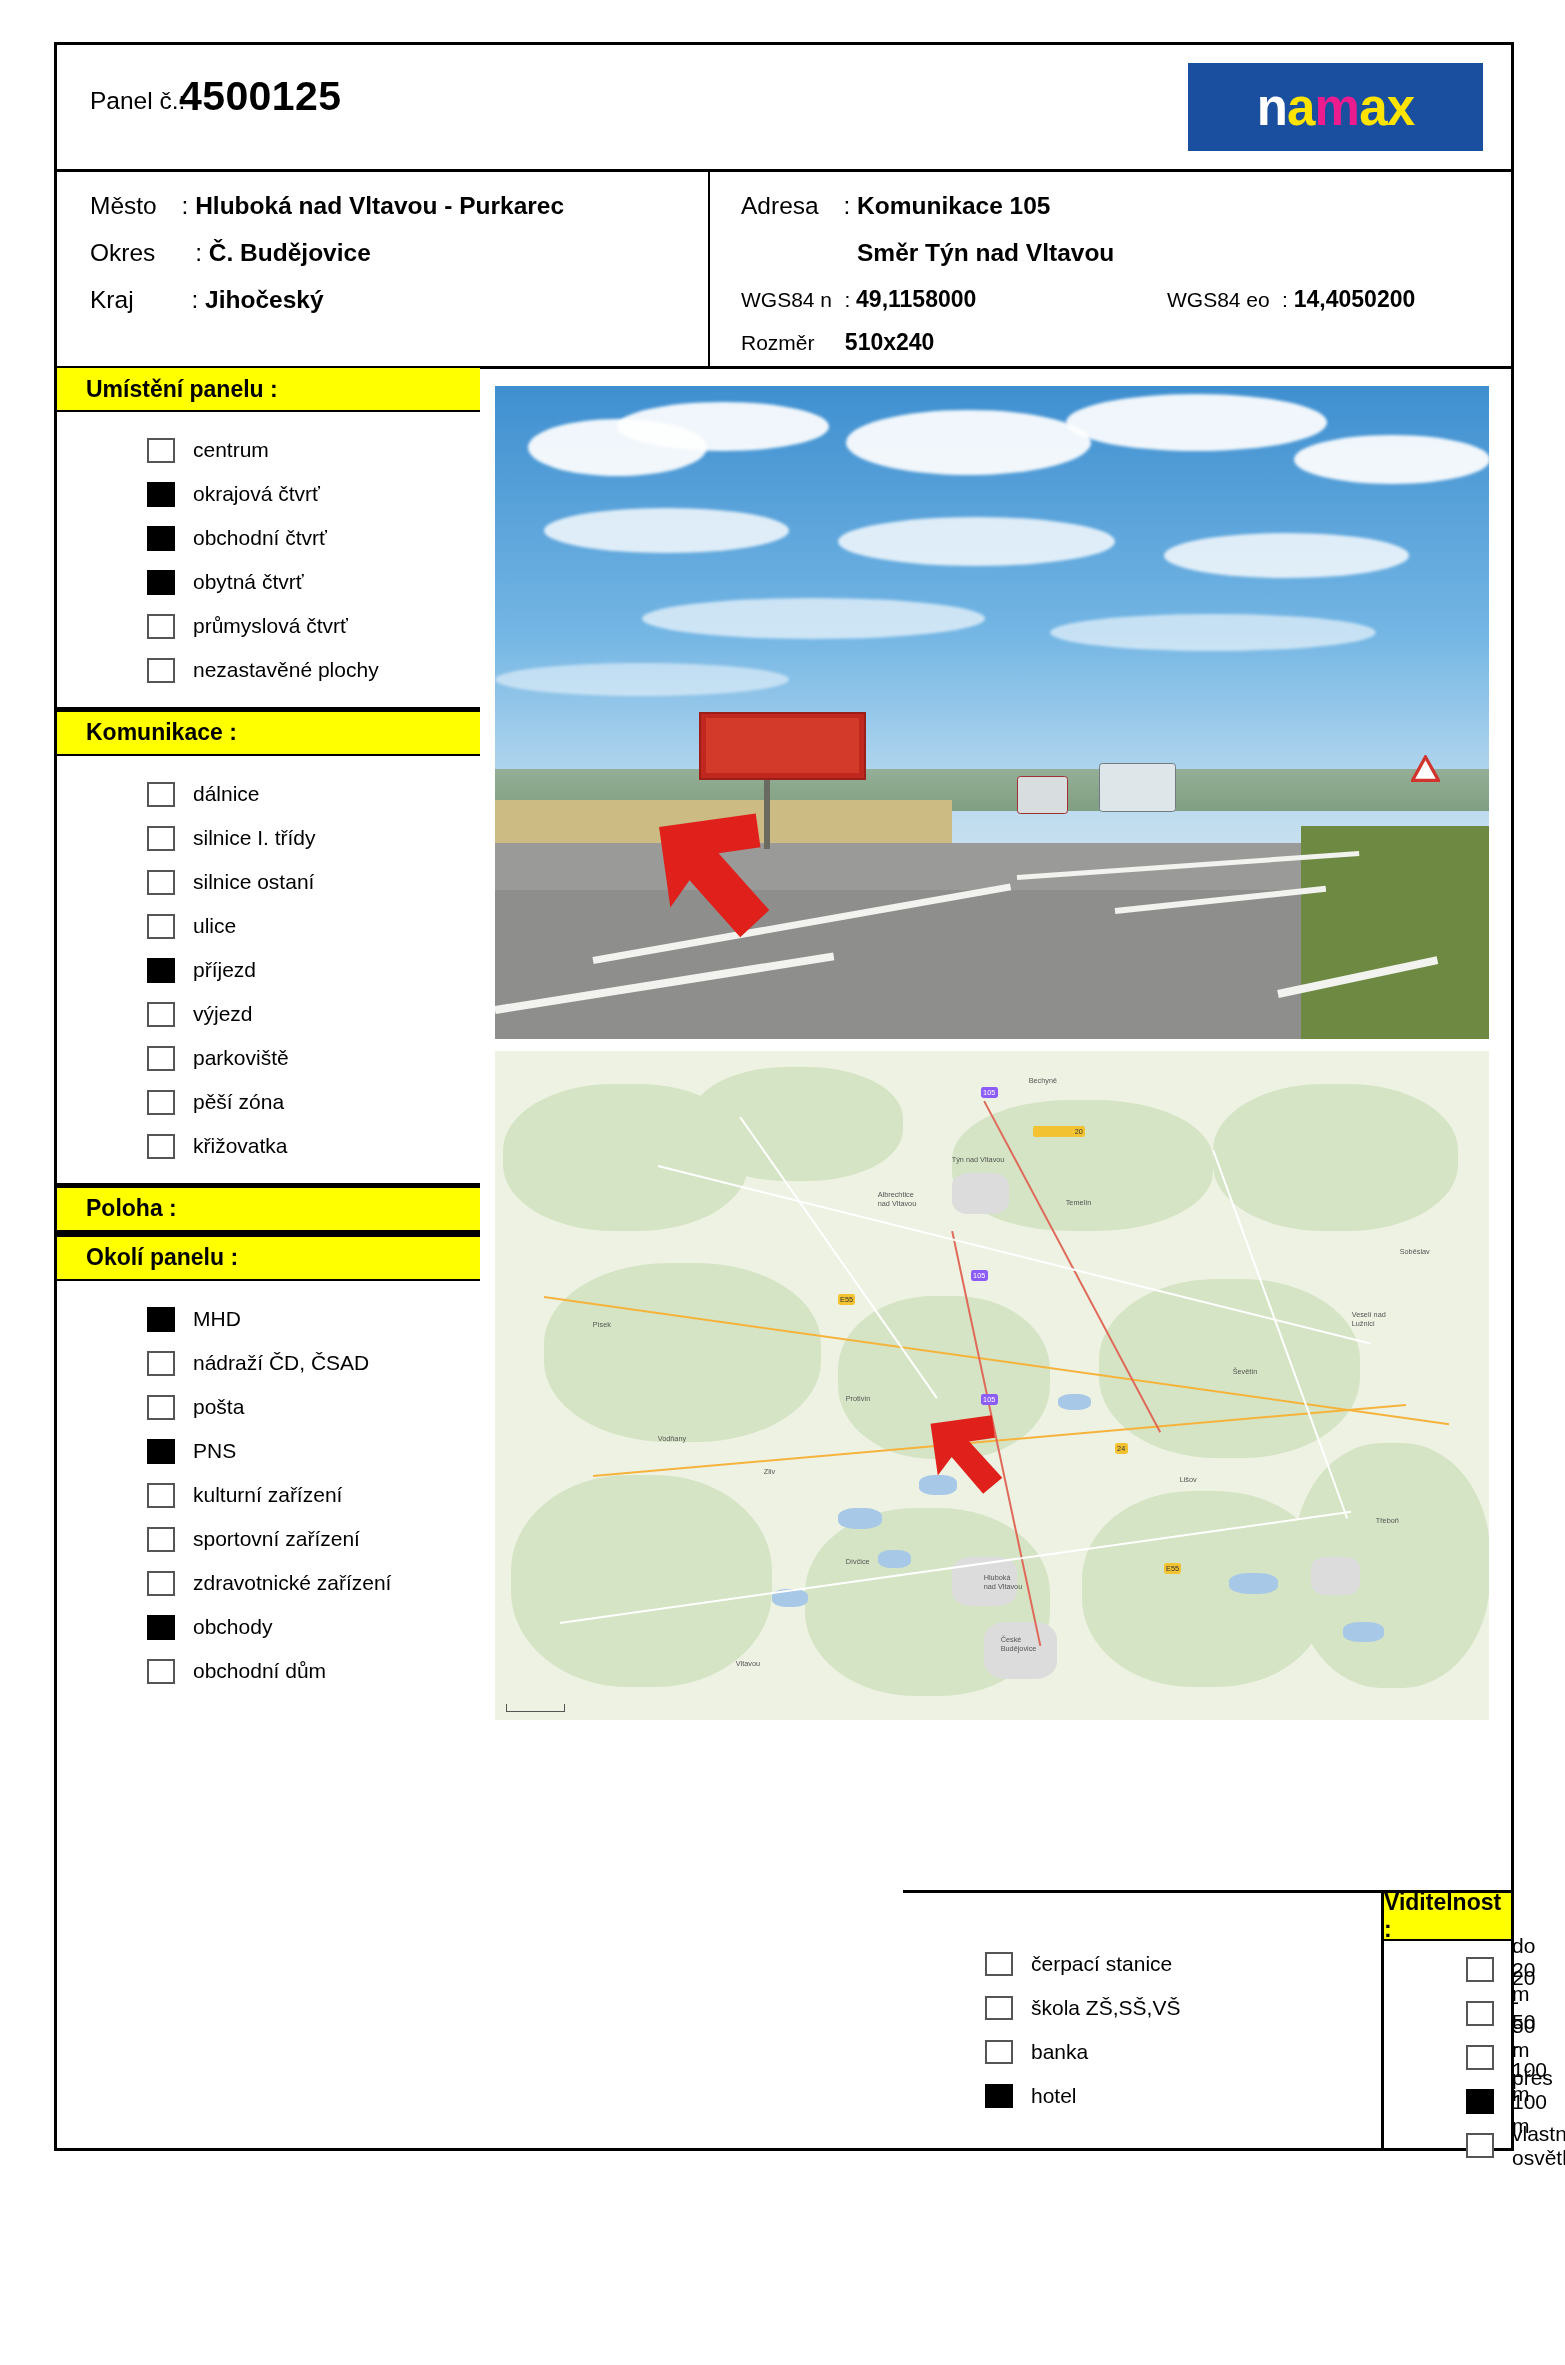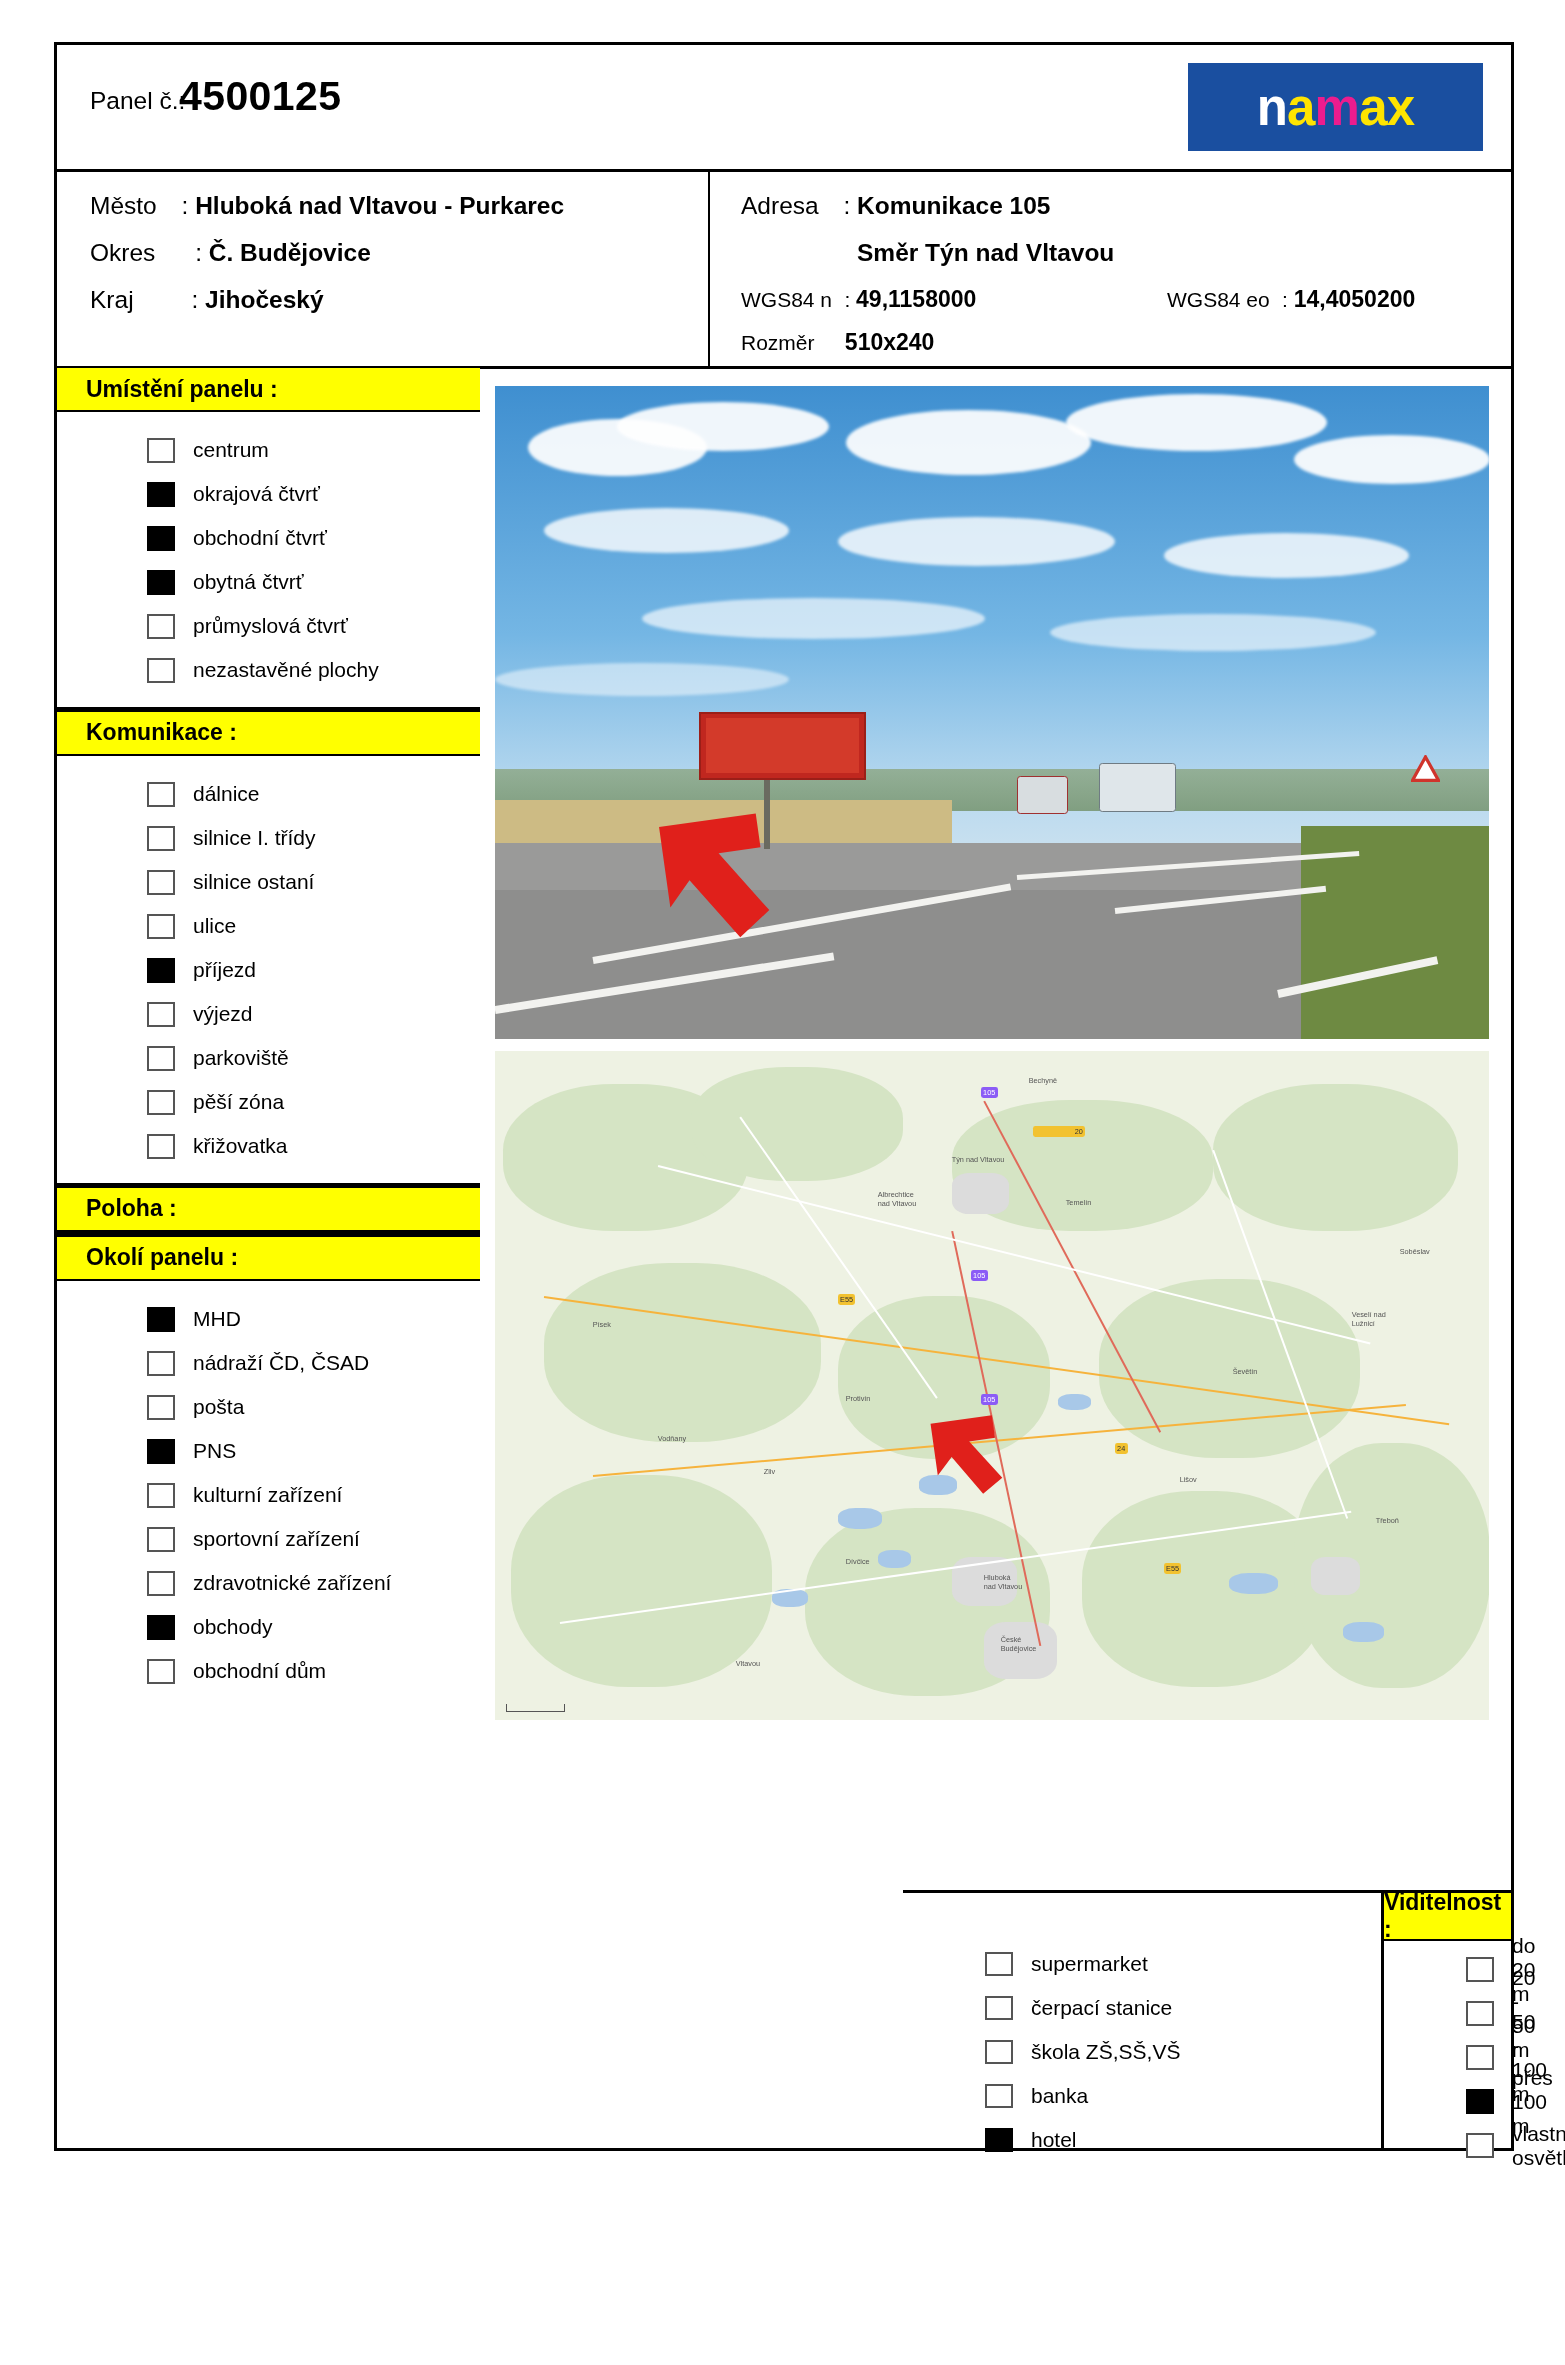--- a/index.html
+++ b/index.html
@@ -374,24 +374,20 @@
         </svg>
       </div>
       <div style="position:absolute;left:11.4px;bottom:8.2px;width:57px;height:6.5px;border-left:1.6px solid #555;border-right:1.6px solid #555;border-bottom:1.6px solid #555;"></div>
     </div>
 
     <div class="bottom">
       <div class="bcol-mid">
         <div style="height:49px"></div>
         <div class="chk-row">
               <span class="box"></span>
-              <span class="chk-label">supermarket</span>
-            </div>
-        <div class="chk-row">
-              <span class="box"></span>
               <span class="chk-label">čerpací stanice</span>
             </div>
         <div class="chk-row">
               <span class="box"></span>
               <span class="chk-label">škola ZŠ,SŠ,VŠ</span>
             </div>
         <div class="chk-row">
               <span class="box"></span>
               <span class="chk-label">banka</span>
             </div>

